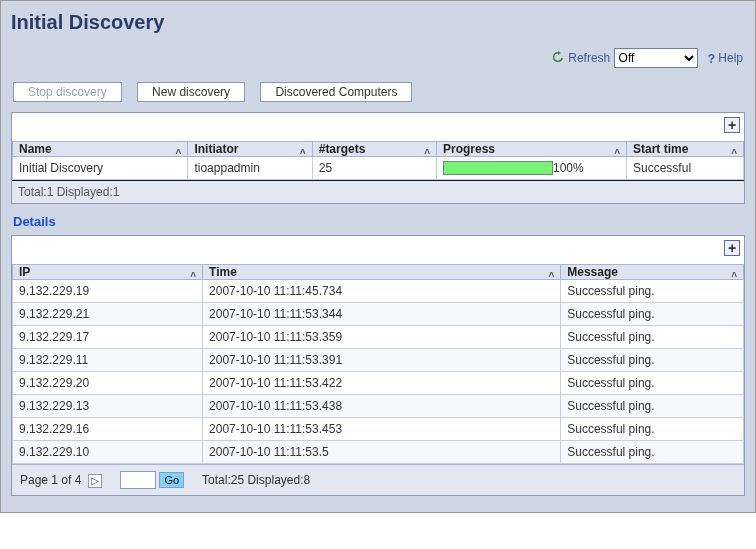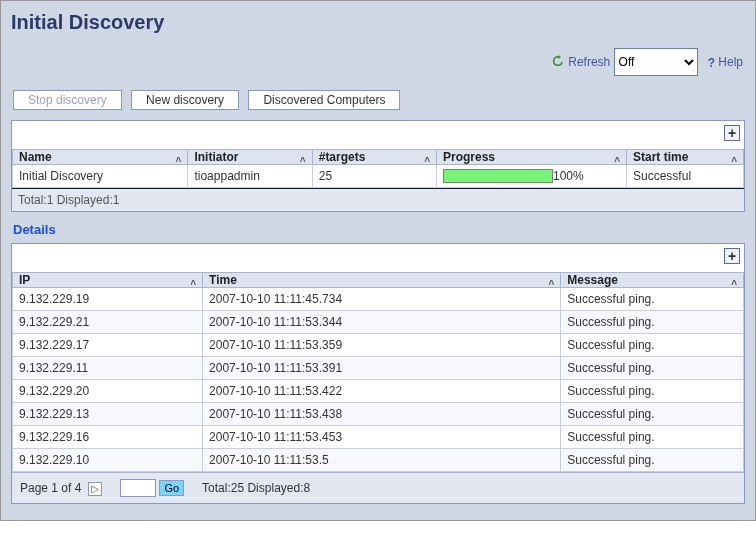--- a/index.html
+++ b/index.html
@@ -93,30 +93,30 @@
     padding: 10px 2px 6px 2px;
   }
   .btn {
     background: #fff;
     border: 1px solid #8a9abf;
     padding: 2px 14px;
     font-family: inherit;
     font-size: 12px;
     color: #333;
     cursor: pointer;
-    margin-right: 6px;
+    margin-right: 12px;
   }
   .btn.disabled { color: #9aa3b8; cursor: default; }
   select {
     font-family: inherit;
     font-size: 12px;
     border: 1px solid #6a7db0;
     background: #fff;
     width: 84px;
-    height: 28px;
+    height: 20px;
   }
   .progress-cell { display: flex; align-items: center; }
   .progress-bar-outer {
     width: 110px; height: 14px;
     background: #fff; border: 1px solid #6c8c6c;
   }
   .progress-bar-inner { height: 100%; background: #79f279; }
   .pager {
     background: #e2e7f1;
     padding: 6px 8px;

